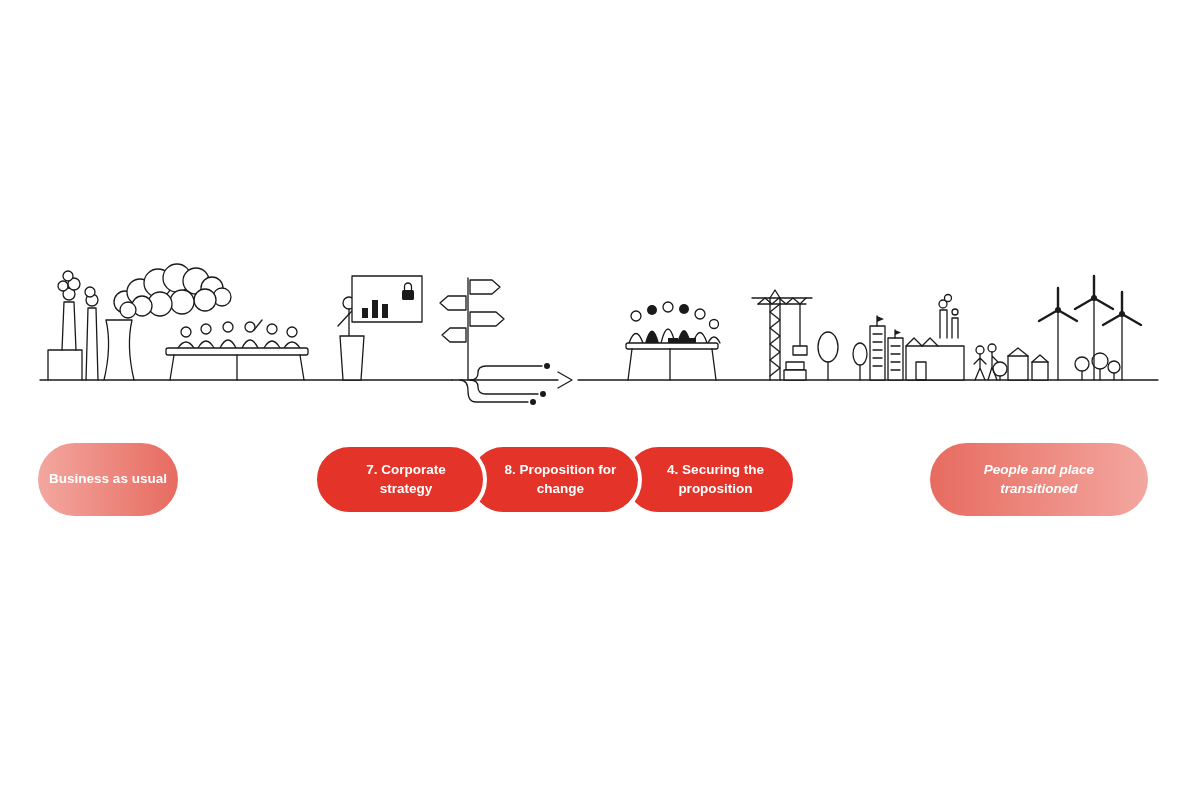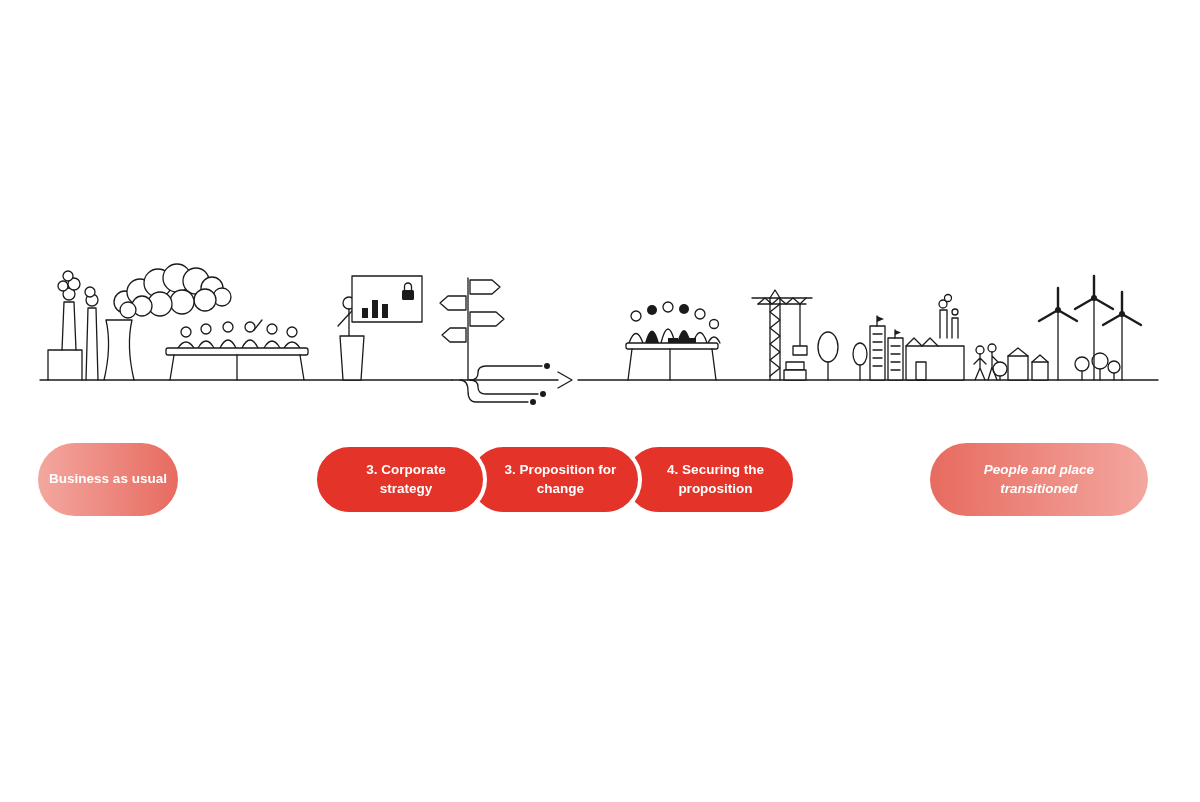--- a/index.html
+++ b/index.html
@@ -228,25 +228,25 @@
   </svg>
 
   <div class="timeline">
 
     <div class="pill cap cap-left st0">
       <span class="pill-label">Business as usual</span>
     </div>
 
 
     <div class="pill solid st2">
-      <span class="pill-label">3. Corporate strategy</span>
+      <span class="pill-label">7. Corporate strategy</span>
     </div>
 
     <div class="pill solid st3">
-      <span class="pill-label">3. Proposition for change</span>
+      <span class="pill-label">8. Proposition for change</span>
     </div>
 
     <div class="pill solid st4">
       <span class="pill-label">4. Securing the proposition</span>
     </div>
 
 
     <div class="pill cap cap-right st6">
       <span class="pill-label">People and place transitioned</span>
     </div>

